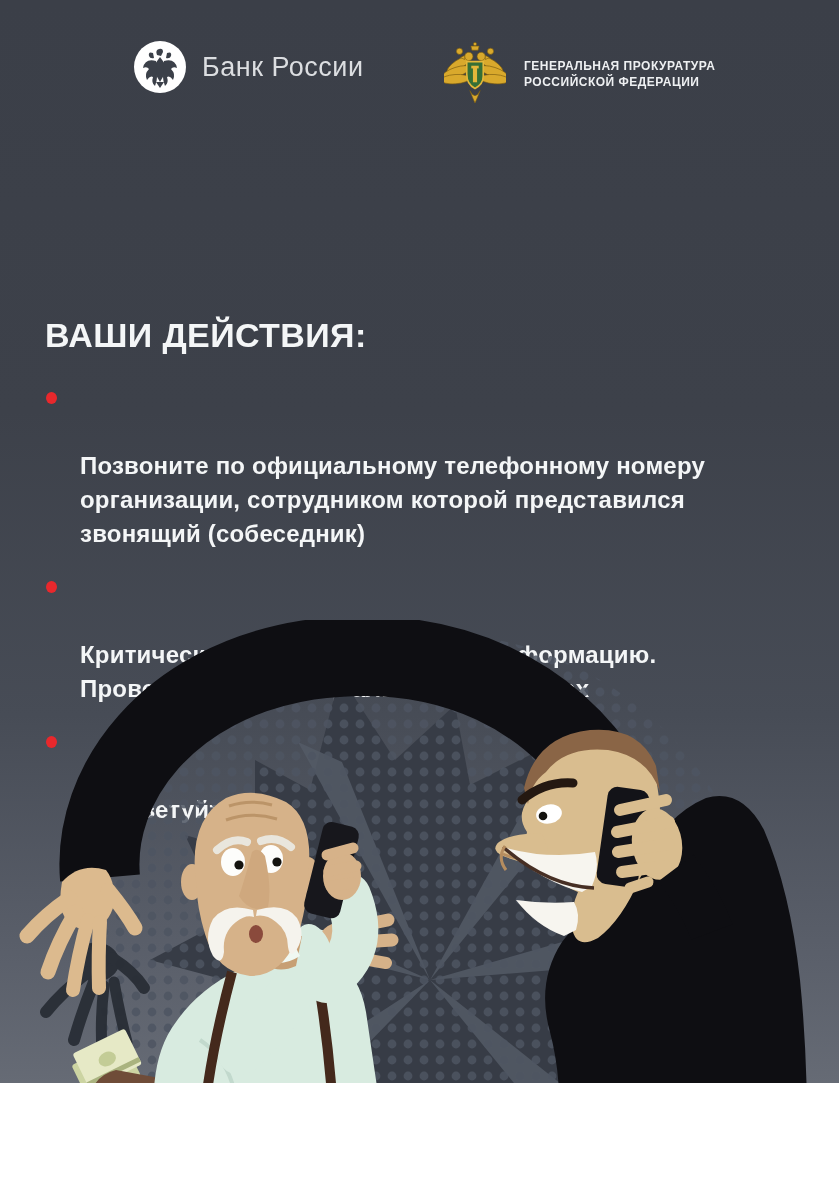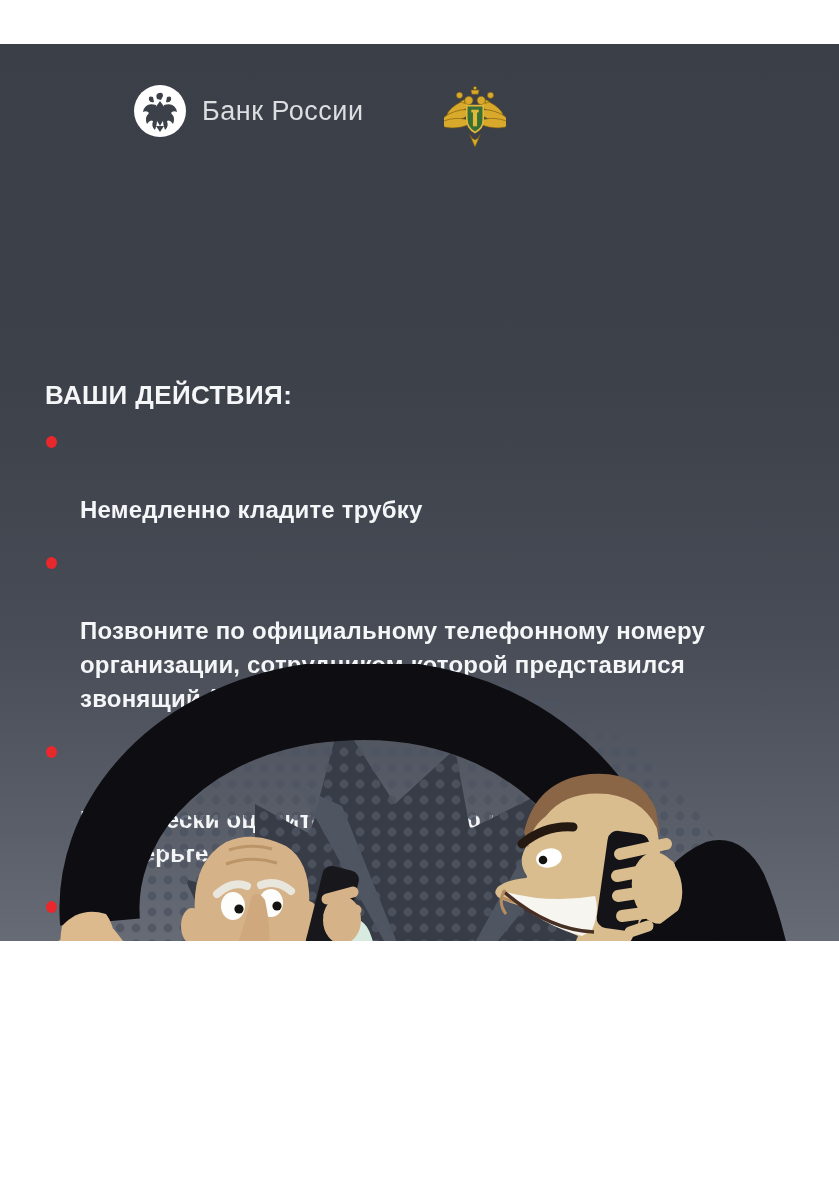--- a/index.html
+++ b/index.html
@@ -1,35 +1,34 @@
 <!DOCTYPE html>
 <html><head>
 <meta charset="utf-8">
 <style>
   html,body{margin:0;padding:0;}
   body{width:839px;height:1191px;overflow:hidden;font-family:"Liberation Sans","DejaVu Sans",sans-serif;}
   .poster{
-    position:relative;width:839px;height:897px;overflow:hidden;
+    position:relative;width:839px;height:1083px;overflow:hidden;
     background:linear-gradient(180deg,#3b3f48 0%,#3d414a 38%,#474c56 66%,#5a5f6a 88%,#666b75 100%);
-    margin-top:44px;
   }
   
   .hdr-bank{position:absolute;left:133px;top:40px;display:flex;align-items:center;gap:15px;}
   .bank-name{font-size:27px;font-weight:400;color:#dcdee1;letter-spacing:.5px;}
   .hdr-pros{position:absolute;left:444px;top:38px;display:flex;align-items:center;gap:18px;}
   .pros-name{font-size:12px;font-weight:700;color:#eef0f2;line-height:16px;letter-spacing:.5px;white-space:pre-line;}
   
   .title{
     position:absolute;left:45px;top:147px;width:775px;
     font-size:40px;font-weight:700;color:#d93231;line-height:50px;
     letter-spacing:.2px;white-space:pre-line;
   }
   .actions-heading{
-    position:absolute;left:45px;top:336px;
-    font-size:26px;font-weight:700;color:#f4f6f7;letter-spacing:.4px;text-align:center;
+    position:absolute;left:45px;top:316px;
+    font-size:34px;font-weight:700;color:#f4f6f7;letter-spacing:.4px;text-align:center;
   }
   .actions-list{position:absolute;left:45px;top:381px;width:745px;margin:0;padding:0;list-style:none;}
   .actions-list li{
     position:relative;padding-left:35px;margin:0 0 19px 0;
     font-size:24px;font-weight:700;color:#f4f6f7;line-height:34px;
     letter-spacing:.2px;white-space:pre-line;
   }
   .bullet-dot{
     position:absolute;left:1px;top:11px;width:11px;height:12px;border-radius:50%;
     background:#e8282c;
@@ -86,29 +85,27 @@
         <path d="M20 15 l-4 2 l4 2 z"></path>
           <path d="M40 15 l4 2 l-4 2 z"></path>
 
         <path d="M25 49 q5 10 10 0 q-3 8 -5 12 q-2 -4 -5 -12 z"></path>
       </g>
 
       <path d="M22 21 h16 v14 q0 8 -8 12 q-8 -4 -8 -14 z" fill="#356f36" stroke="#e3b73a" stroke-width="1.6"></path>
       <rect x="28" y="27" width="4" height="14" fill="#e3b73a"></rect>
       <rect x="26.4" y="25" width="7.2" height="2.6" fill="#e3b73a"></rect>
     </svg>
+    <div class="pros-name">ГЕНЕРАЛЬНАЯ ПРОКУРАТУРА
+РОССИЙСКОЙ ФЕДЕРАЦИИ</div>
   </div>
 
 
   <h2 class="actions-heading" style="margin:0;">ВАШИ ДЕЙСТВИЯ:</h2>
   <ul class="actions-list">
-    <li>
-      <span class="bullet-dot"></span>
-      <span>Немедленно кладите трубку</span>
-    </li>
     <li>
       <span class="bullet-dot"></span>
       <span>Позвоните по официальному телефонному номеру
 организации, сотрудником которой представился
 звонящий (собеседник)</span>
     </li>
     <li>
       <span class="bullet-dot"></span>
       <span>Критически оцените полученную информацию.
 Проверьте ее в официальных источниках</span>

